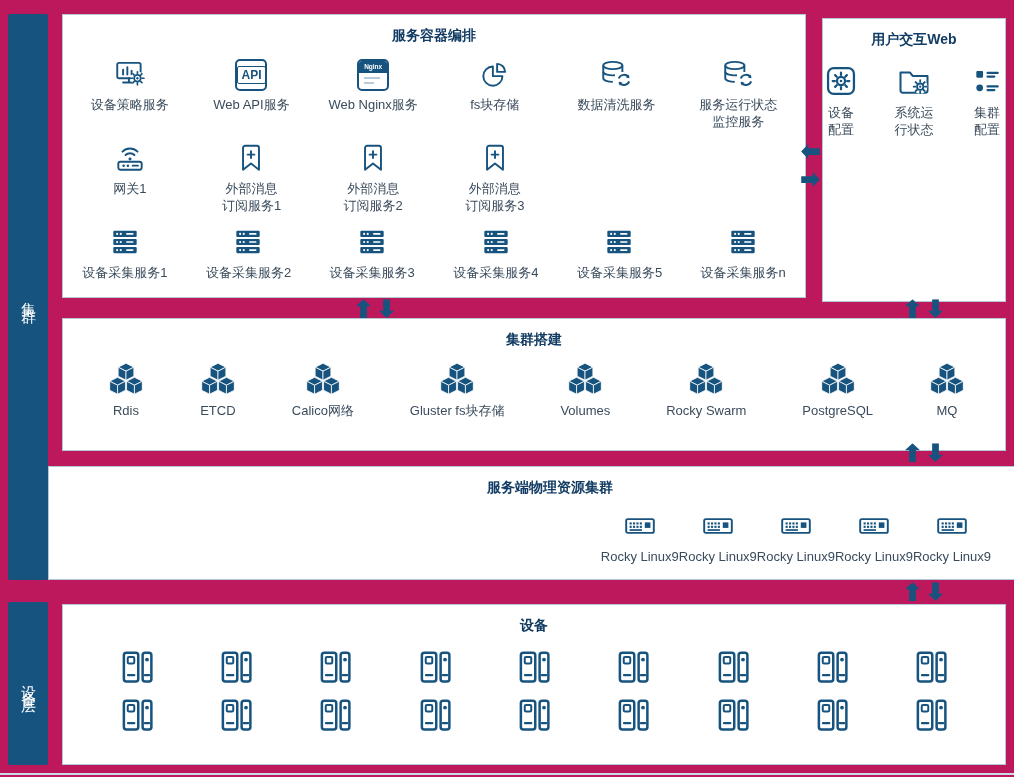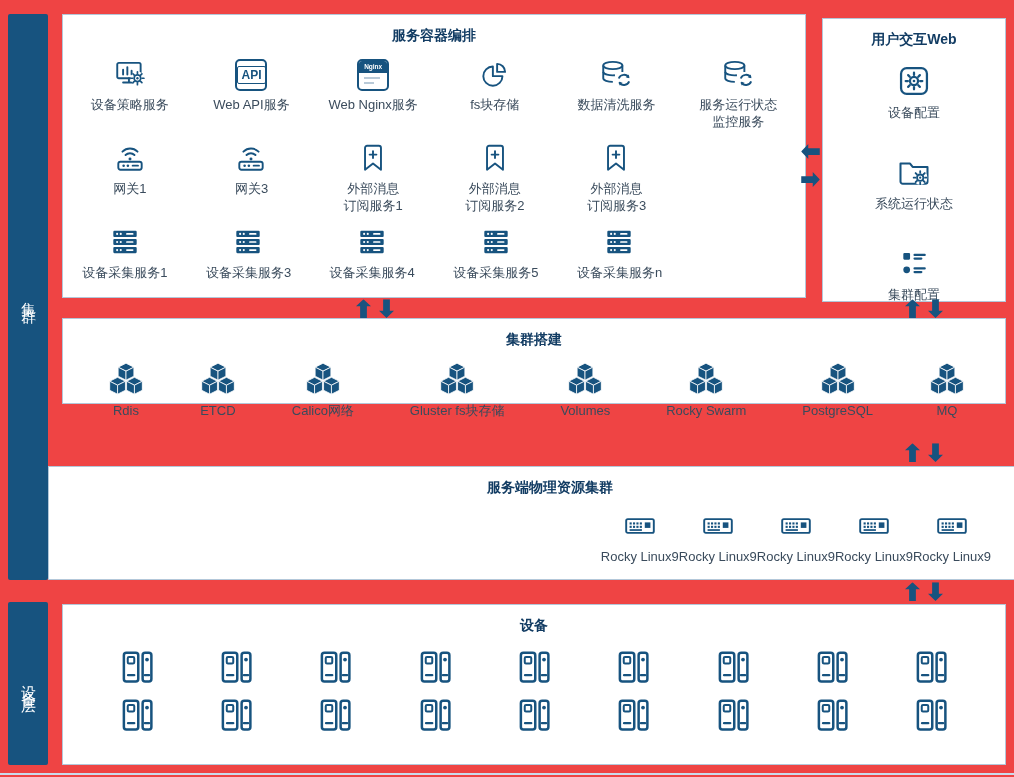--- a/index.html
+++ b/index.html
@@ -3,35 +3,35 @@
 <meta charset="utf-8">
 <style>
   :root{
     --navy:#17537f;
     --box-border:#b3c7d9;
     --label-text:#3a4b5c;
     --title-text:#123c63;
   }
   *{margin:0;padding:0;box-sizing:border-box;}
   body{background:#ffffff;font-family:"Liberation Sans","DejaVu Sans",sans-serif;}
-  .canvas{position:relative;width:1014px;height:777px;background:#ef4444;overflow:hidden;}
+  .canvas{position:relative;width:1014px;height:777px;background:#be185d;overflow:hidden;}
 
   
   .vbar{position:absolute;left:8px;width:40px;background:var(--navy);border-radius:2px;
         display:flex;align-items:center;justify-content:center;}
   .vbar span{writing-mode:vertical-rl;text-orientation:upright;color:#fff;font-size:15px;
         letter-spacing:7px;font-weight:500;}
   #bar-cluster{top:14px;height:566px;}
   #bar-device{top:602px;height:163px;}
 
   
   .box{position:absolute;border:1px solid var(--box-border);background:#fff;}
   #box-orch{left:62px;top:14px;width:744px;height:284px;}
   #box-web{left:822px;top:18px;width:184px;height:284px;}
-  #box-setup{left:62px;top:318px;width:944px;height:86px;}
+  #box-setup{left:62px;top:318px;width:944px;height:133px;}
   #box-phys{left:48px;top:466px;width:1004px;height:114px;}
   #box-dev{left:62px;top:604px;width:944px;height:161px;}
 
   .box-title{padding-top:12px;text-align:center;font-size:14px;font-weight:700;color:var(--title-text);}
 
   
   .item{display:flex;flex-direction:column;align-items:center;}
   .icwrap{height:34px;display:flex;align-items:flex-end;justify-content:center;}
   .lbl{margin-top:6px;font-size:13px;color:var(--label-text);text-align:center;
        white-space:pre-line;line-height:1.3;}
@@ -49,21 +49,21 @@
   .api-txt{border:1.5px solid var(--navy);border-radius:2px;padding:2px 3px;font-size:12px;
            font-weight:700;color:var(--navy);line-height:1;}
   .ic-nginx{width:32px;height:32px;border:2px solid var(--navy);border-radius:5px;
             display:flex;flex-direction:column;overflow:hidden;}
   .nginx-txt{background:var(--navy);color:#fff;font-size:6.5px;font-weight:700;text-align:center;
              padding:3px 0 2px;line-height:1;}
   .nginx-body{flex:1;background-image:linear-gradient(#b9cad8,#b9cad8),linear-gradient(#b9cad8,#b9cad8);
               background-size:16px 2px,10px 2px;background-position:5px 4px,5px 9px;background-repeat:no-repeat;}
 
   
-  .web-col{display:flex;flex-direction:column;align-items:center;gap:32px;padding-top:14px;}
+  .web-col{display:flex;flex-direction:row;align-items:center;gap:32px;padding-top:14px;}
   .web-col .ic{width:36px;height:36px;}
   .web-col .icwrap{height:36px;}
 
   
   .setup-row{display:flex;justify-content:space-between;padding:12px 40px 0 45px;}
   .setup-row .ic{width:36px;height:36px;}
   .setup-row .icwrap{height:36px;}
 
   
   .phys-row{display:flex;justify-content:flex-end;padding:12px 60px 0 70px;}
@@ -294,28 +294,20 @@
         <div class="icwrap">
             <svg class="ic" viewBox="0 0 32 32">
               <use href="#sym-gateway"></use>
             </svg>
           </div>
         <div class="lbl">网关1</div>
       </div>
       <div class="item">
         <div class="icwrap">
             <svg class="ic" viewBox="0 0 32 32">
-              <use href="#sym-gateway"></use>
-            </svg>
-          </div>
-        <div class="lbl">网关3</div>
-      </div>
-      <div class="item">
-        <div class="icwrap">
-            <svg class="ic" viewBox="0 0 32 32">
               <use href="#sym-bookmark-plus"></use>
             </svg>
           </div>
         <div class="lbl">外部消息
 订阅服务1</div>
       </div>
       <div class="item">
         <div class="icwrap">
             <svg class="ic" viewBox="0 0 32 32">
               <use href="#sym-bookmark-plus"></use>
@@ -336,20 +328,28 @@
     </div>
 
     <div class="orch-row" id="orch-r3">
       <div class="item">
         <div class="icwrap">
             <svg class="ic" viewBox="0 0 32 32">
               <use href="#sym-server-stack"></use>
             </svg>
           </div>
         <div class="lbl">设备采集服务1</div>
+      </div>
+      <div class="item">
+        <div class="icwrap">
+            <svg class="ic" viewBox="0 0 32 32">
+              <use href="#sym-server-stack"></use>
+            </svg>
+          </div>
+        <div class="lbl">设备采集服务2</div>
       </div>
       <div class="item">
         <div class="icwrap">
             <svg class="ic" viewBox="0 0 32 32">
               <use href="#sym-server-stack"></use>
             </svg>
           </div>
         <div class="lbl">设备采集服务3</div>
       </div>
       <div class="item">

